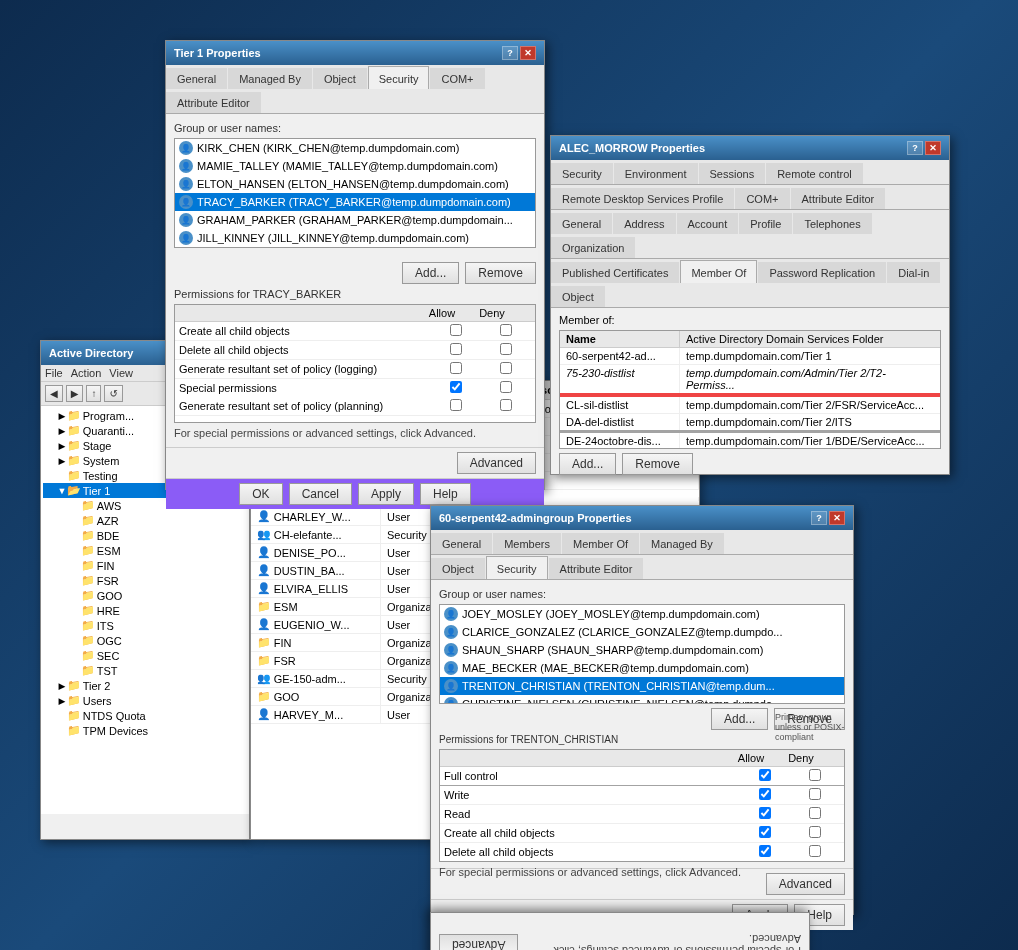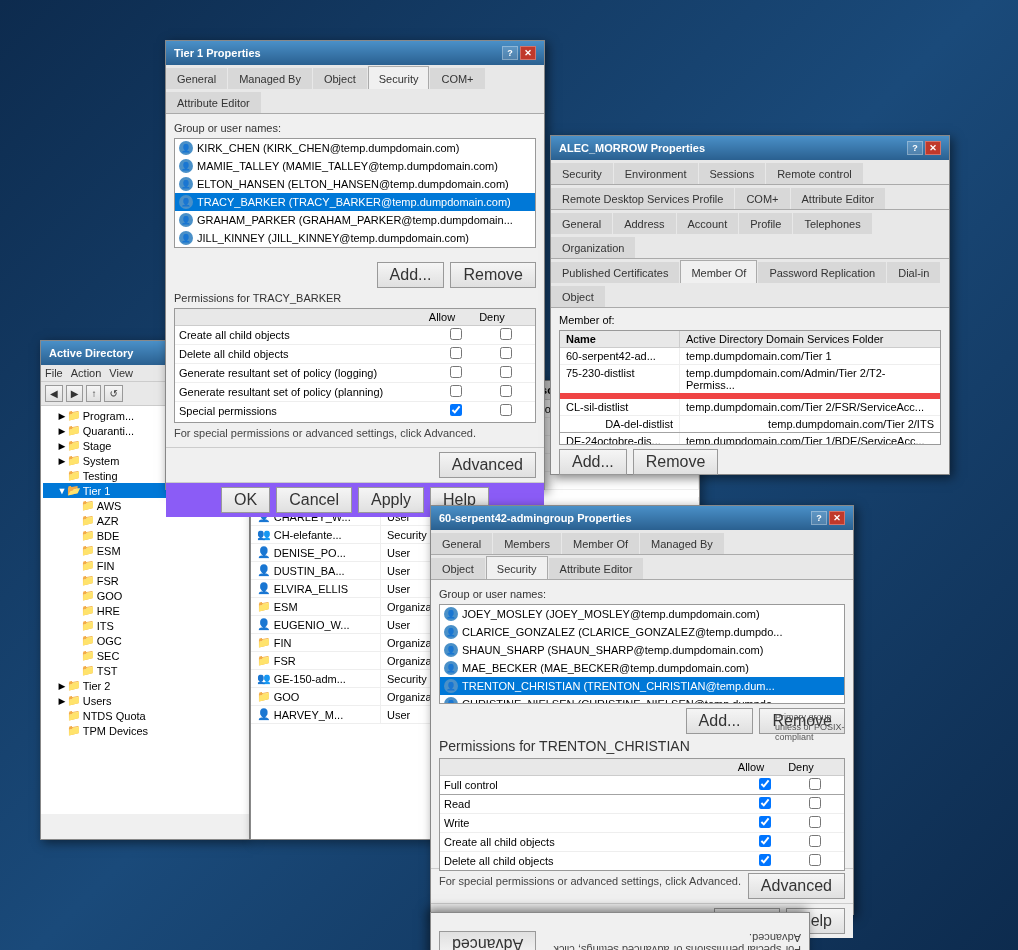--- a/index.html
+++ b/index.html
@@ -93,21 +93,21 @@
       border-radius: 50%;
       display: inline-flex; align-items: center; justify-content: center;
       color: white; font-size: 8px; flex-shrink: 0;
     }
 
     .btn {
       padding: 3px 12px;
       background: linear-gradient(to bottom, #f5f5f5, #e0e0e0);
       border: 1px solid #999;
       cursor: pointer;
-      font-size: 16px;
+      font-size: 12px;
       color: #333;
     }
     input[type="checkbox"] { width: 12px; height: 12px; }
 
     
     #ad-window {
       left: 40px; top: 340px;
       width: 210px; height: 500px;
     }
     #ad-window .menu-bar {
@@ -539,28 +539,28 @@
       <div style="display:flex;padding:2px 4px;border-bottom:1px solid #eee;align-items:center;">
         <div style="flex:1;">Delete all child objects</div>
         <div style="width:50px;text-align:center;"><input type="checkbox" style=""></div>
         <div style="width:50px;text-align:center;"><input type="checkbox" style=""></div>
       </div>
       <div style="display:flex;padding:2px 4px;border-bottom:1px solid #eee;align-items:center;">
         <div style="flex:1;">Generate resultant set of policy (logging)</div>
         <div style="width:50px;text-align:center;"><input type="checkbox" style=""></div>
         <div style="width:50px;text-align:center;"><input type="checkbox" style=""></div>
       </div>
-      <div style="display:flex;padding:2px 4px;border-bottom:1px solid #eee;align-items:center;">
-        <div style="flex:1;">Generate resultant set of policy (planning)</div>
-        <div style="width:50px;text-align:center;"><input type="checkbox" style=""></div>
-        <div style="width:50px;text-align:center;"><input type="checkbox" style=""></div>
-      </div>
       <div style="display:flex;padding:2px 4px;align-items:center;">
         <div style="flex:1;">Special permissions</div>
         <div style="width:50px;text-align:center;"><input type="checkbox" checked="" style=""></div>
+        <div style="width:50px;text-align:center;"><input type="checkbox" style=""></div>
+      </div>
+      <div style="display:flex;padding:2px 4px;border-bottom:1px solid #eee;align-items:center;">
+        <div style="flex:1;">Generate resultant set of policy (planning)</div>
+        <div style="width:50px;text-align:center;"><input type="checkbox" style=""></div>
         <div style="width:50px;text-align:center;"><input type="checkbox" style=""></div>
       </div>
     </div>
     <div style="font-size:10px;color:#444;">
       <span>For special permissions or advanced settings, click Advanced.</span>
     </div>
   </div>
   <div style="display:flex;justify-content:flex-end;gap:6px;padding:4px 8px;border-top:1px solid #ccc;background:#f0f0f0;">
     <button class="btn">Advanced</button>
   </div>
@@ -611,29 +611,29 @@
     <div style="display:flex;flex:1;border:1px solid #999;background:white;overflow:hidden;">
       <div style="flex:1;overflow-y:auto;">
         <div style="display:flex;background:#e8e8e8;border-bottom:1px solid #ccc;">
           <div style="width:120px;padding:2px 6px;font-weight:600;border-right:1px solid #ccc;">Name</div>
           <div style="flex:1;padding:2px 6px;font-weight:400;">Active Directory Domain Services Folder</div>
         </div>
         <div style="display:flex;border-bottom:1px solid #eee;">
           <div style="width:120px;padding:2px 6px;border-right:1px solid #eee;">60-serpent42-ad...</div>
           <div style="flex:1;padding:2px 6px;">temp.dumpdomain.com/Tier 1</div>
         </div>
-        <div style="display:flex;border-bottom:6px solid #ef4444;">
+        <div style="display:flex;border-bottom:4px solid #ef4444;font-style:italic;">
           <div style="width:120px;padding:2px 6px;border-right:1px solid #eee;">75-230-distlist</div>
           <div style="flex:1;padding:2px 6px;">temp.dumpdomain.com/Admin/Tier 2/T2-Permiss...</div>
         </div>
         <div style="display:flex;border-bottom:1px solid #eee;">
           <div style="width:120px;padding:2px 6px;border-right:1px solid #eee;">CL-sil-distlist</div>
           <div style="flex:1;padding:2px 6px;">temp.dumpdomain.com/Tier 2/FSR/ServiceAcc...</div>
         </div>
-        <div style="display:flex;border-bottom:1px solid #a3a3a3;text-align:right;">
+        <div style="display:flex;border-bottom:3px solid #a3a3a3;">
           <div style="width:120px;padding:2px 6px;border-right:1px solid #eee;">DA-del-distlist</div>
           <div style="flex:1;padding:2px 6px;">temp.dumpdomain.com/Tier 2/ITS</div>
         </div>
         <div style="display:flex;border-bottom:1px solid #eee;">
           <div style="width:120px;padding:2px 6px;border-right:1px solid #eee;">DE-24octobre-dis...</div>
           <div style="flex:1;padding:2px 6px;">temp.dumpdomain.com/Tier 1/BDE/ServiceAcc...</div>
         </div>
         <div style="display:flex;border-bottom:1px solid #eee;">
           <div style="width:120px;padding:2px 6px;border-right:1px solid #eee;">Domain Guests</div>
           <div style="flex:1;padding:2px 6px;">temp.dumpdomain.com/Users</div>
@@ -694,40 +694,40 @@
         <div class="listbox-item">
           <span class="user-icon">👤</span>
           <span>CHRISTINE_NIELSEN (CHRISTINE_NIELSEN@temp.dumpdo...</span>
         </div>
       </div>
     </div>
     <div style="display:flex;justify-content:flex-end;gap:6px;">
       <button class="btn">Add...</button>
       <button class="btn">Remove</button>
     </div>
-    <div style="font-size:14px;color:#333;">Permissions for TRENTON_CHRISTIAN</div>
+    <div style="font-size:10px;color:#333;">Permissions for TRENTON_CHRISTIAN</div>
     <div style="display:flex;flex-direction:column;border:1px solid #999;background:white;flex:1;">
       <div style="display:flex;background:#e8e8e8;border-bottom:1px solid #ccc;padding:2px 4px;">
         <div style="flex:1;"></div>
         <div style="width:50px;text-align:center;">Allow</div>
         <div style="width:50px;text-align:center;">Deny</div>
         <div style="width:14px;"></div>
       </div>
       <div style="display:flex;padding:2px 4px;border-bottom:1px solid #a3a3a3;align-items:center;">
         <div style="flex:1;">Full control</div>
         <div style="width:50px;text-align:center;"><input type="checkbox" checked="" style=""></div>
         <div style="width:50px;text-align:center;"><input type="checkbox" style=""></div>
       </div>
       <div style="display:flex;padding:2px 4px;border-bottom:1px solid #eee;align-items:center;">
+        <div style="flex:1;">Write</div>
+        <div style="width:50px;text-align:center;"><input type="checkbox" checked="" style=""></div>
+        <div style="width:50px;text-align:center;"><input type="checkbox" style=""></div>
+      </div>
+      <div style="display:flex;padding:2px 4px;border-bottom:1px solid #eee;align-items:center;">
         <div style="flex:1;">Read</div>
-        <div style="width:50px;text-align:center;"><input type="checkbox" checked="" style=""></div>
-        <div style="width:50px;text-align:center;"><input type="checkbox" style=""></div>
-      </div>
-      <div style="display:flex;padding:2px 4px;border-bottom:1px solid #eee;align-items:center;">
-        <div style="flex:1;">Write</div>
         <div style="width:50px;text-align:center;"><input type="checkbox" checked="" style=""></div>
         <div style="width:50px;text-align:center;"><input type="checkbox" style=""></div>
       </div>
       <div style="display:flex;padding:2px 4px;border-bottom:1px solid #eee;align-items:center;">
         <div style="flex:1;">Create all child objects</div>
         <div style="width:50px;text-align:center;"><input type="checkbox" checked="" style=""></div>
         <div style="width:50px;text-align:center;"><input type="checkbox" style=""></div>
       </div>
       <div style="display:flex;padding:2px 4px;align-items:center;">
         <div style="flex:1;">Delete all child objects</div>

